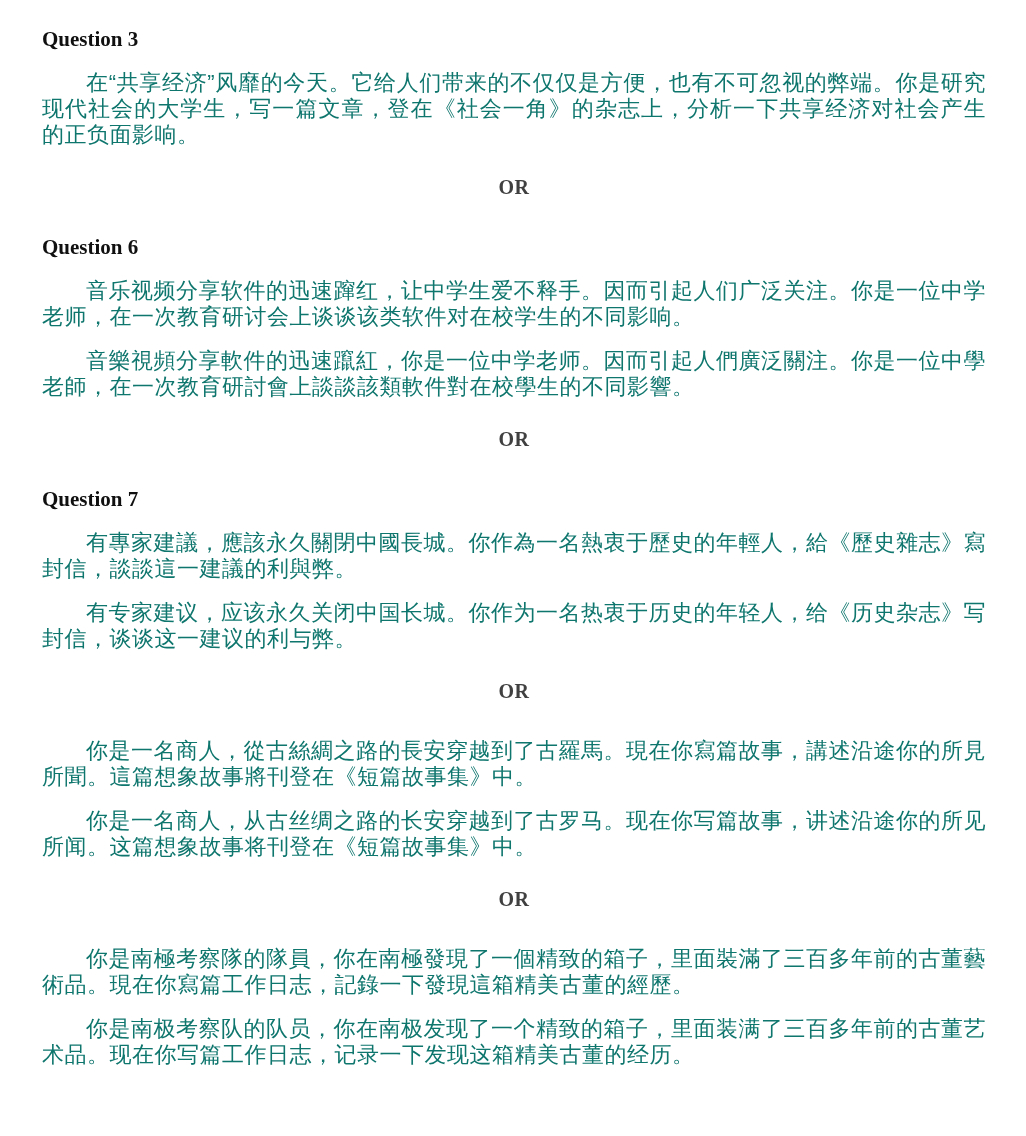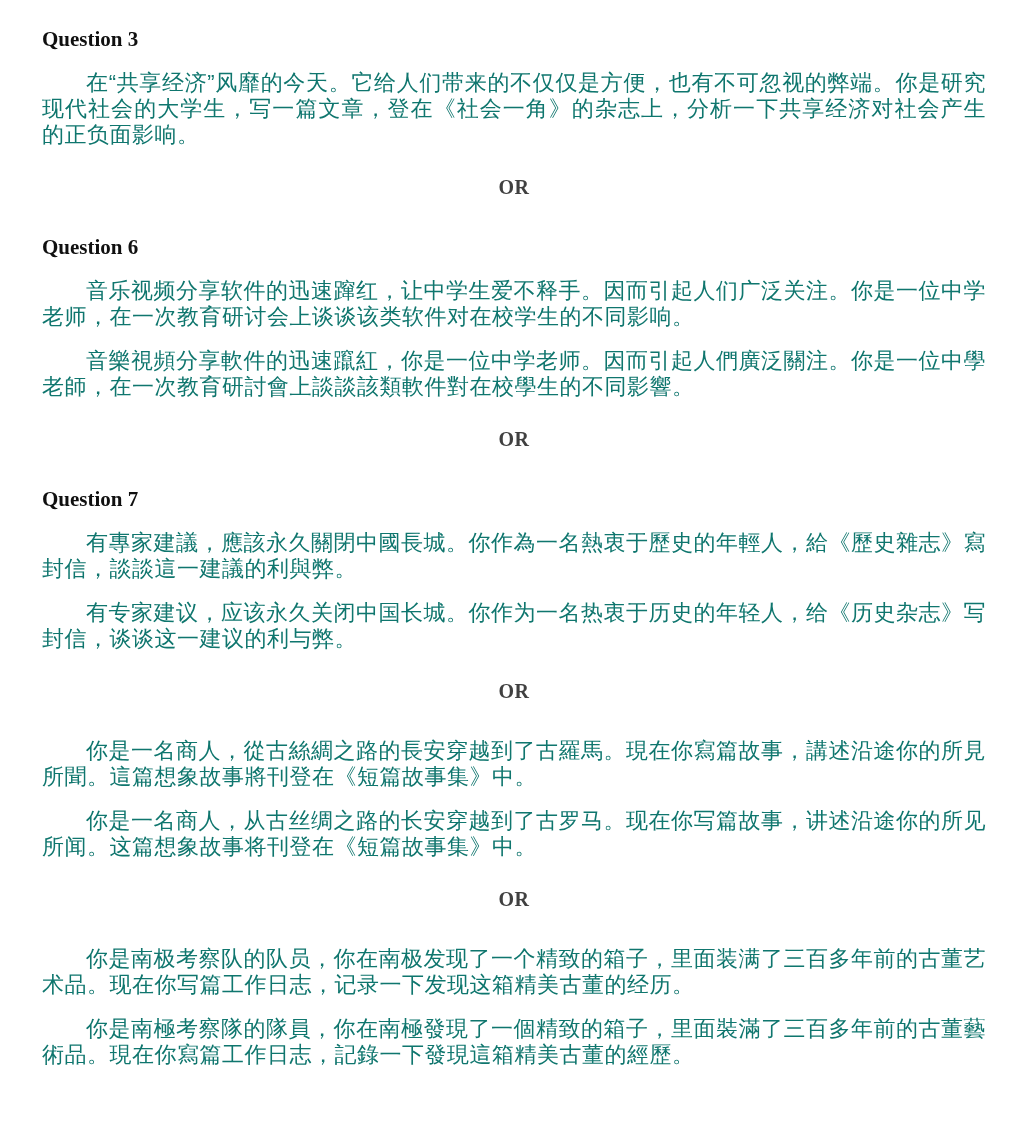--- a/index.html
+++ b/index.html
@@ -81,17 +81,17 @@
   <div class="or-divider">OR</div>
 
   <section class="q-block">
     <p class="q-para">你是一名商人，從古絲綢之路的長安穿越到了古羅馬。現在你寫篇故事，講述沿途你的所見所聞。這篇想象故事將刊登在《短篇故事集》中。</p>
     <p class="q-para">你是一名商人，从古丝绸之路的长安穿越到了古罗马。现在你写篇故事，讲述沿途你的所见所闻。这篇想象故事将刊登在《短篇故事集》中。</p>
   </section>
 
   <div class="or-divider">OR</div>
 
   <section class="q-block">
+    <p class="q-para">你是南極考察隊的隊員，你在南極發現了一個精致的箱子，里面裝滿了三百多年前的古董藝術品。現在你寫篇工作日志，記錄一下發現這箱精美古董的經歷。</p>
     <p class="q-para">你是南极考察队的队员，你在南极发现了一个精致的箱子，里面装满了三百多年前的古董艺术品。现在你写篇工作日志，记录一下发现这箱精美古董的经历。</p>
-    <p class="q-para">你是南極考察隊的隊員，你在南極發現了一個精致的箱子，里面裝滿了三百多年前的古董藝術品。現在你寫篇工作日志，記錄一下發現這箱精美古董的經歷。</p>
   </section>
 
 </div>
 
 </body></html>

